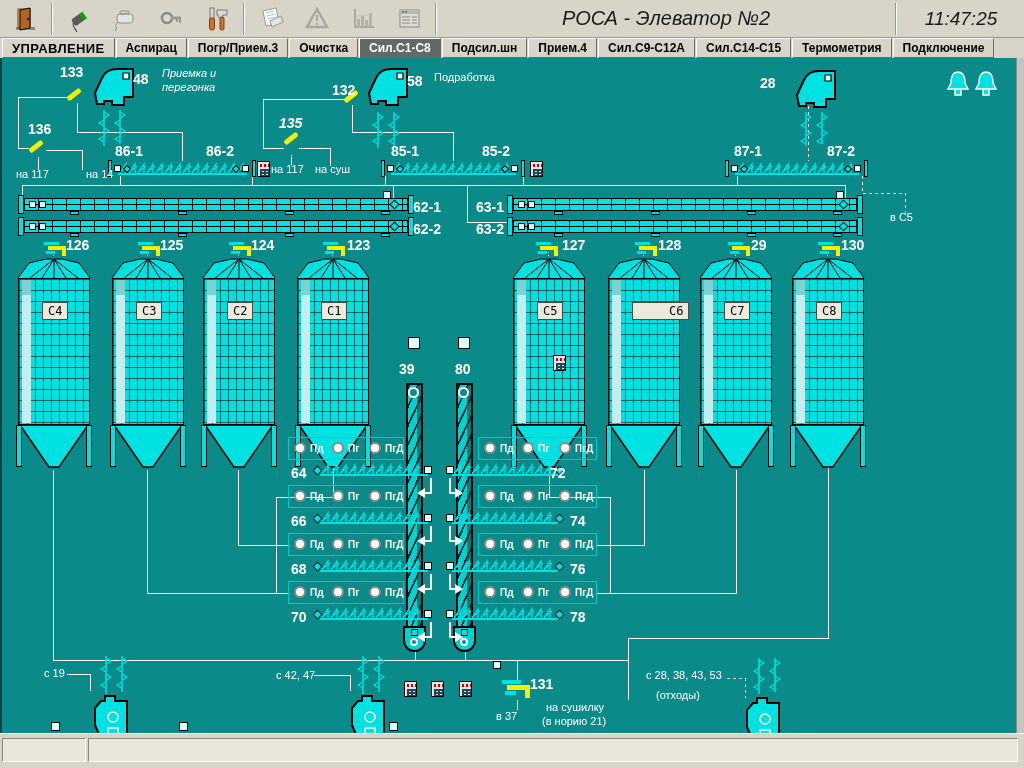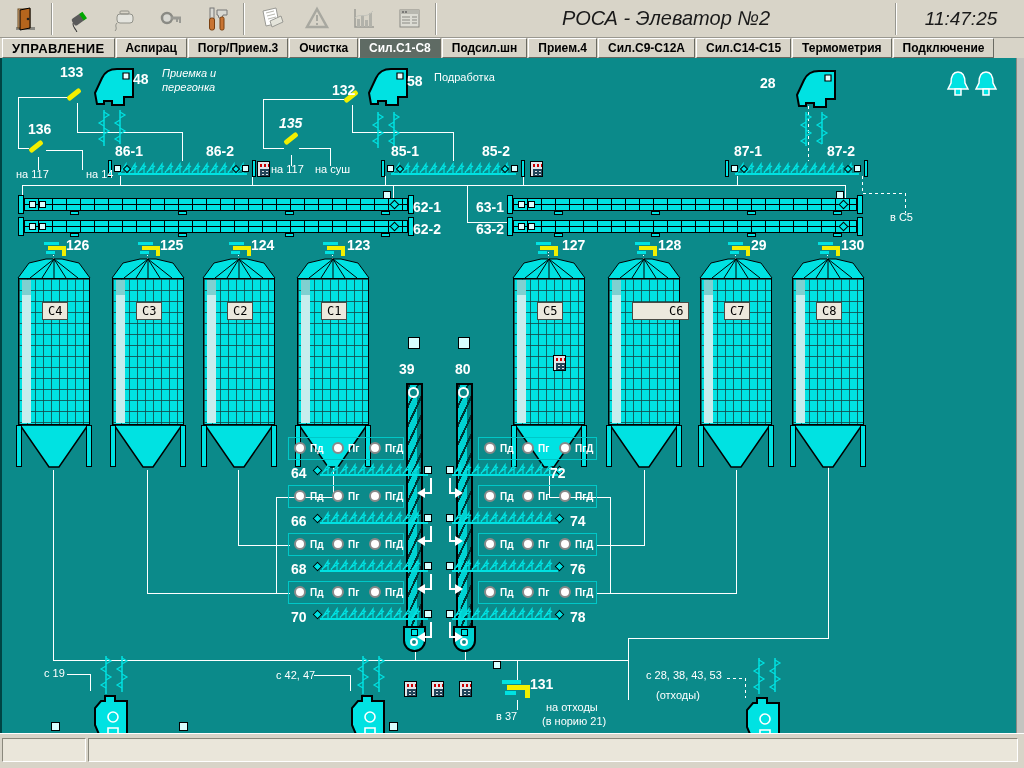--- a/index.html
+++ b/index.html
@@ -756,21 +756,21 @@
       <div style="position: absolute; left: 179px; top: 664px; width: 9px; height: 9px; background: rgb(217, 255, 255); border: 1px solid rgb(0, 0, 0);"></div>
       <div style="position: absolute; left: 389px; top: 664px; width: 9px; height: 9px; background: rgb(217, 255, 255); border: 1px solid rgb(0, 0, 0);"></div>
       <div class="mlabel sm" style="left: 16px; top: 110px;">на 117</div>
       <div class="mlabel sm" style="left: 86px; top: 110px;">на 14</div>
       <div class="mlabel sm" style="left: 271px; top: 105px;">на 117</div>
       <div class="mlabel sm" style="left: 315px; top: 105px;">на суш</div>
       <div class="mlabel sm" style="left: 890px; top: 153px;">в С5</div>
       <div class="mlabel sm" style="left: 44px; top: 609px;">с 19</div>
       <div class="mlabel sm" style="left: 276px; top: 611px;">с 42, 47</div>
       <div class="mlabel sm" style="left: 496px; top: 652px;">в 37</div>
-      <div class="mlabel sm" style="left: 546px; top: 643px;">на отходы</div>
+      <div class="mlabel sm" style="left: 546px; top: 643px;">на сушилку</div>
       <div class="mlabel sm" style="left: 542px; top: 657px;">(в норию 21)</div>
       <div class="mlabel sm" style="left: 646px; top: 611px;">с 28, 38, 43, 53</div>
       <div class="mlabel sm" style="left: 656px; top: 631px;">(отходы)</div>
       <div style="position: absolute; left: 0px; top: 0px; width: 2px; height: 675px; background: rgb(0, 68, 68);"></div>
       <div style="position: absolute; left: 1016px; top: 0px; width: 8px; height: 675px; background: rgb(196, 196, 192); border-left: 1px solid rgb(138, 138, 132);"></div>
     </div>
 
   <div class="statusbar">
     <div class="scell" style="left:2px;width:84px;"></div>
     <div class="scell" style="left:88px;width:930px;"></div>

